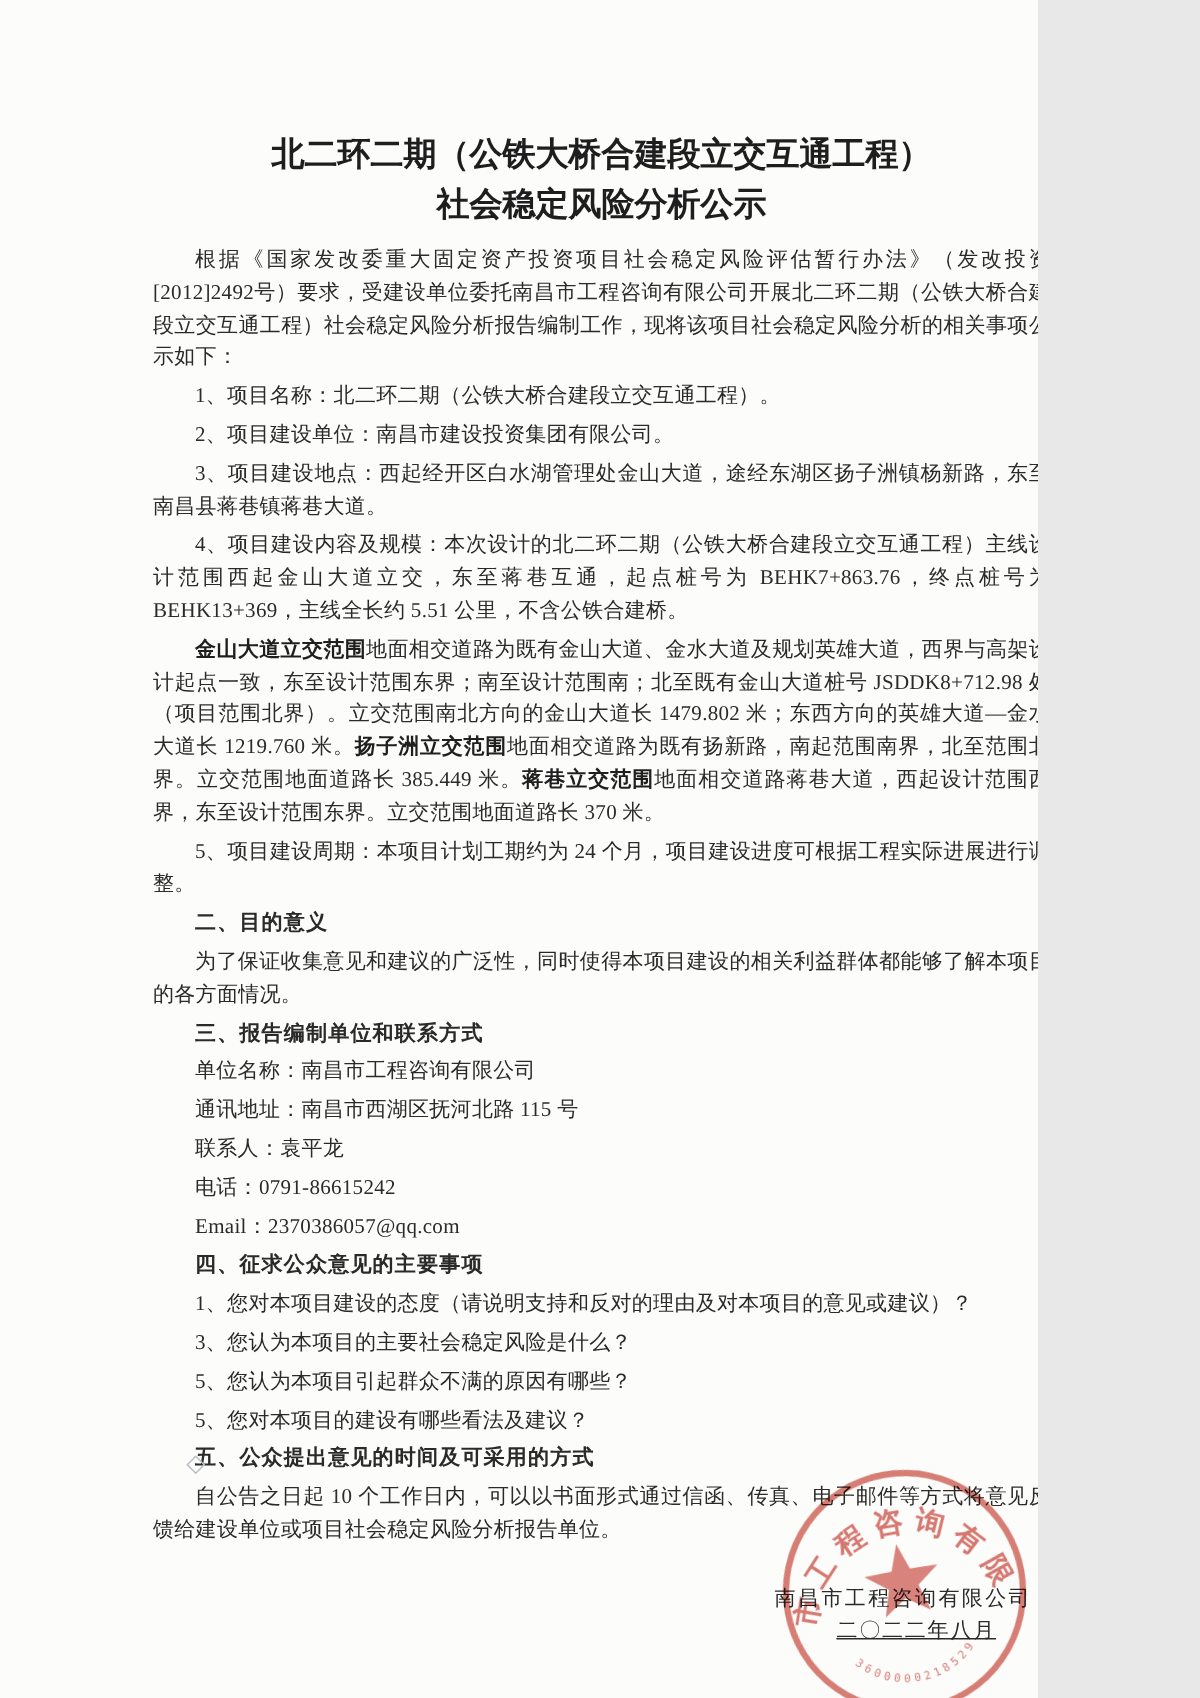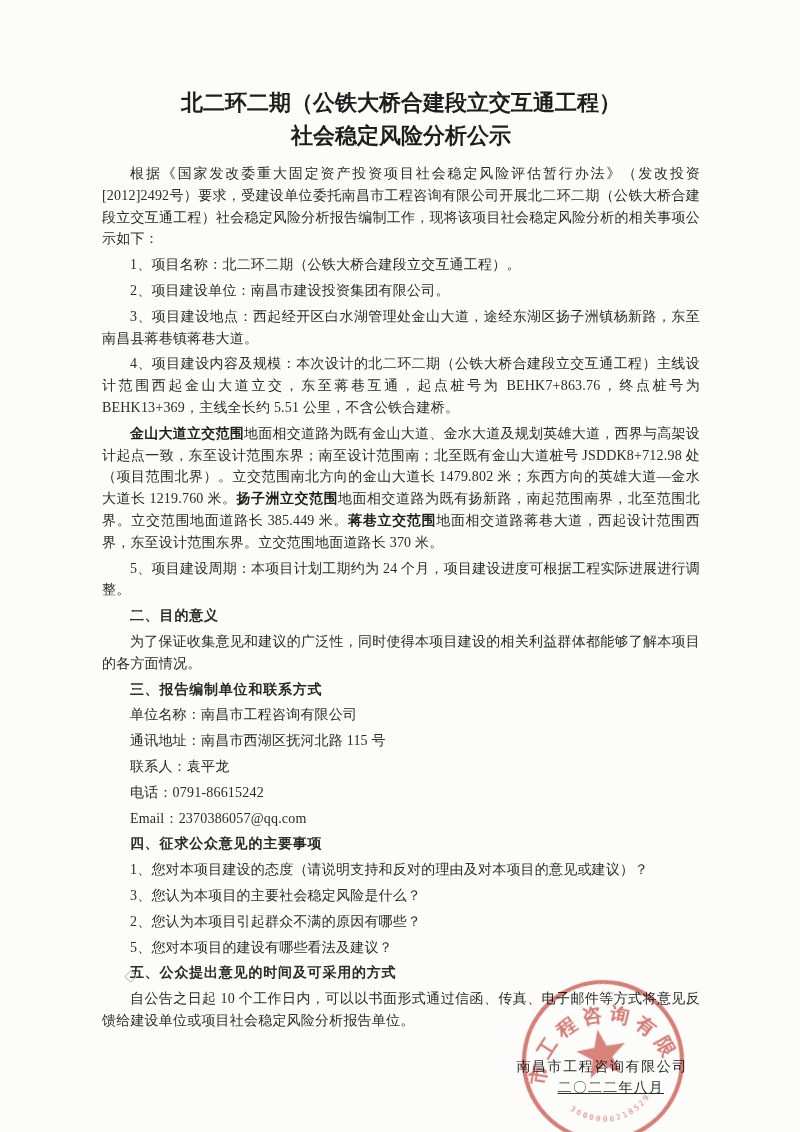--- a/index.html
+++ b/index.html
@@ -3,21 +3,21 @@
 <meta charset="utf-8">
 <style>
   html,body{margin:0;padding:0;}
   body{
     width:800px;height:1132px;
     background:#e8e8e8;
     font-family:"Liberation Serif","DejaVu Serif",serif;
   }
   .page{
     position:relative;
-    width:800px;height:1132px;
+    width:692px;height:1132px;
     background:#fcfcfb;
     color:#262626;
     overflow:hidden;
   }
   .content{
     position:absolute;
     left:98px;top:86px;
     width:606px;
   }
   .title-line{
@@ -121,21 +121,21 @@
     <p class="heading">三、报告编制单位和联系方式</p>
     <p class="single">单位名称：南昌市工程咨询有限公司</p>
     <p class="single">通讯地址：南昌市西湖区抚河北路 115 号</p>
     <p class="single">联系人：袁平龙</p>
     <p class="single">电话：0791-86615242</p>
     <p class="single">Email：2370386057@qq.com</p>
 
     <p class="heading">四、征求公众意见的主要事项</p>
     <p class="single">1、您对本项目建设的态度（请说明支持和反对的理由及对本项目的意见或建议）？</p>
     <p class="single">3、您认为本项目的主要社会稳定风险是什么？</p>
-    <p class="single">2、您认为本项目引起群众不满的原因有哪些？</p>
+    <p class="single">5、您认为本项目引起群众不满的原因有哪些？</p>
     <p class="single">5、您对本项目的建设有哪些看法及建议？</p>
 
     <p class="heading">五、公众提出意见的时间及可采用的方式</p>
     <p>自公告之日起 10 个工作日内，可以以书面形式通过信函、传真、电子邮件等方式将意见反馈给建设单位或项目社会稳定风险分析报告单位。</p>
 
     <div class="sig-area">
       <div class="sig-org">南昌市工程咨询有限公司</div>
       <div class="sig-date">二〇二二年八月</div>
 
       <div class="stamp">

